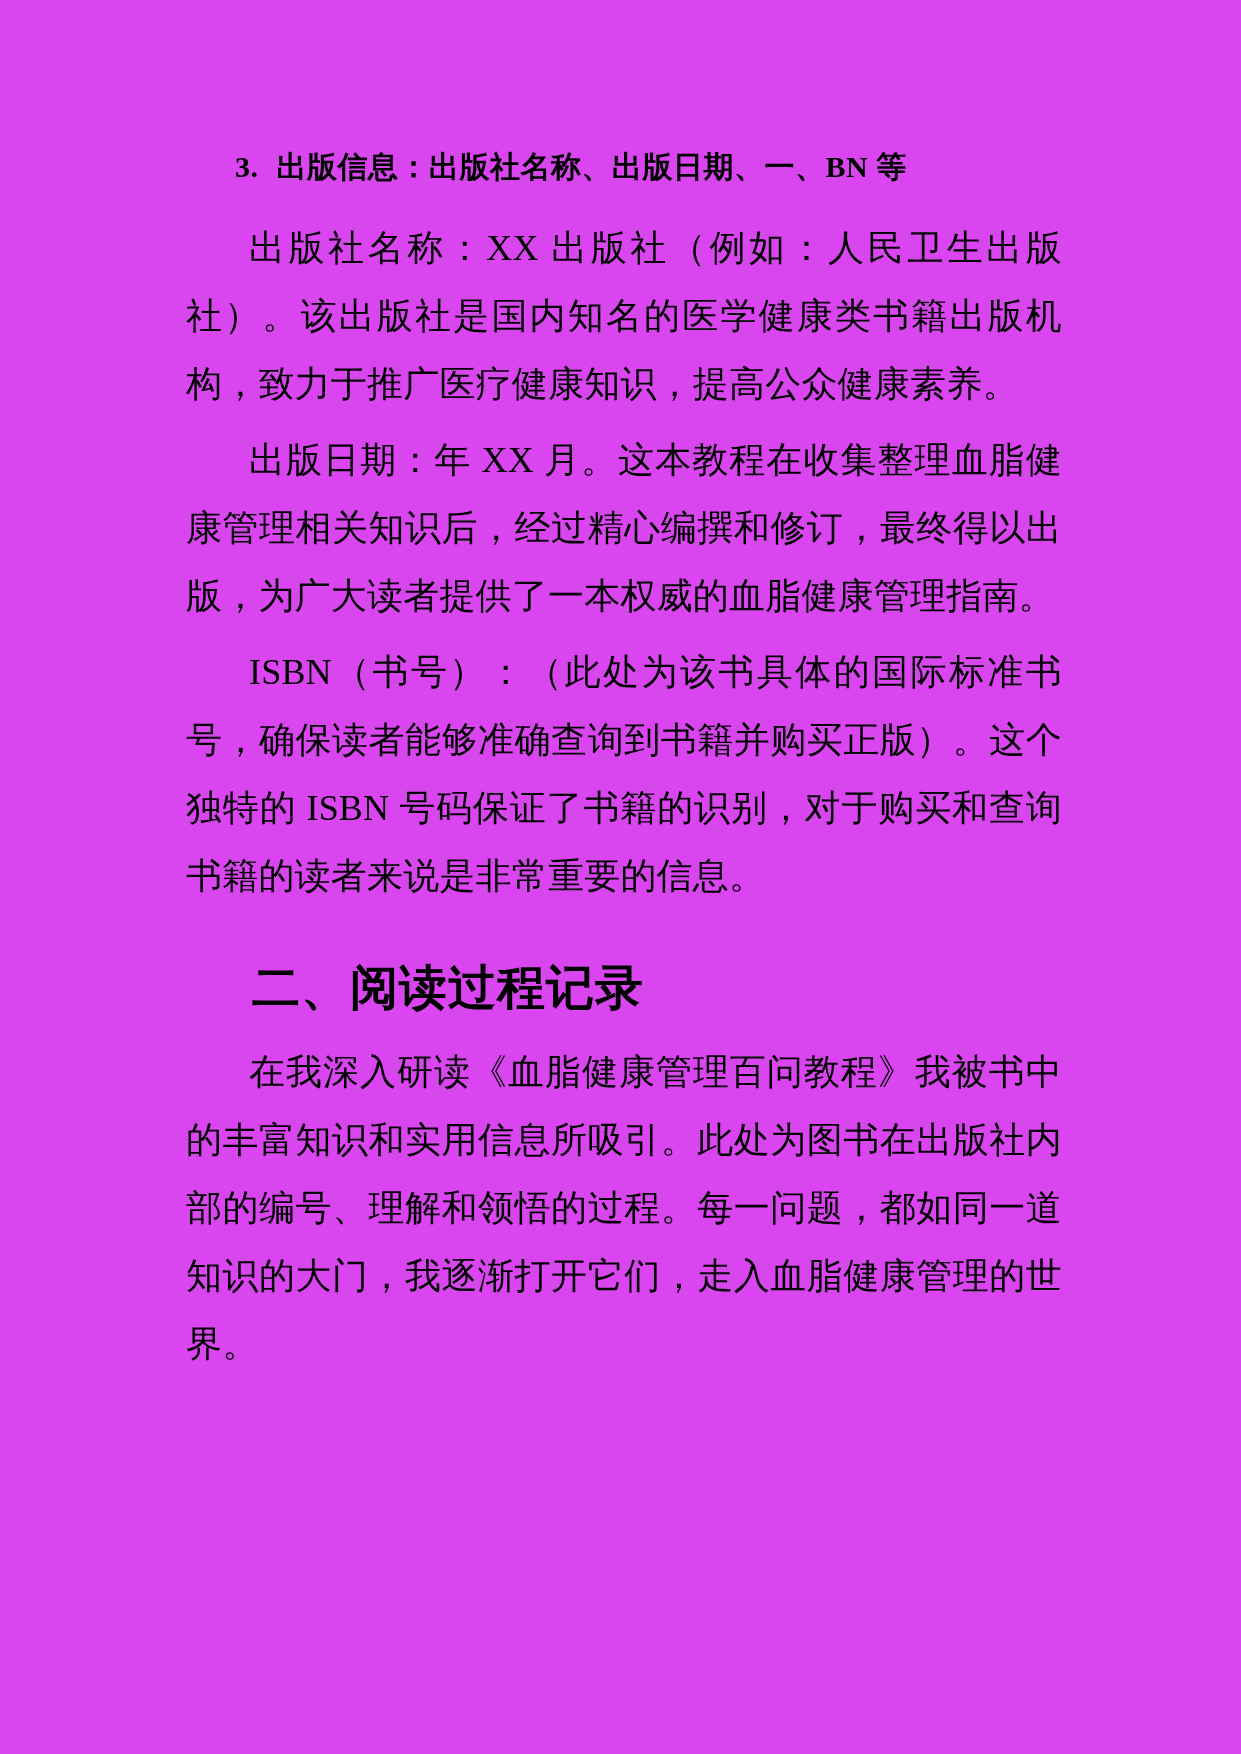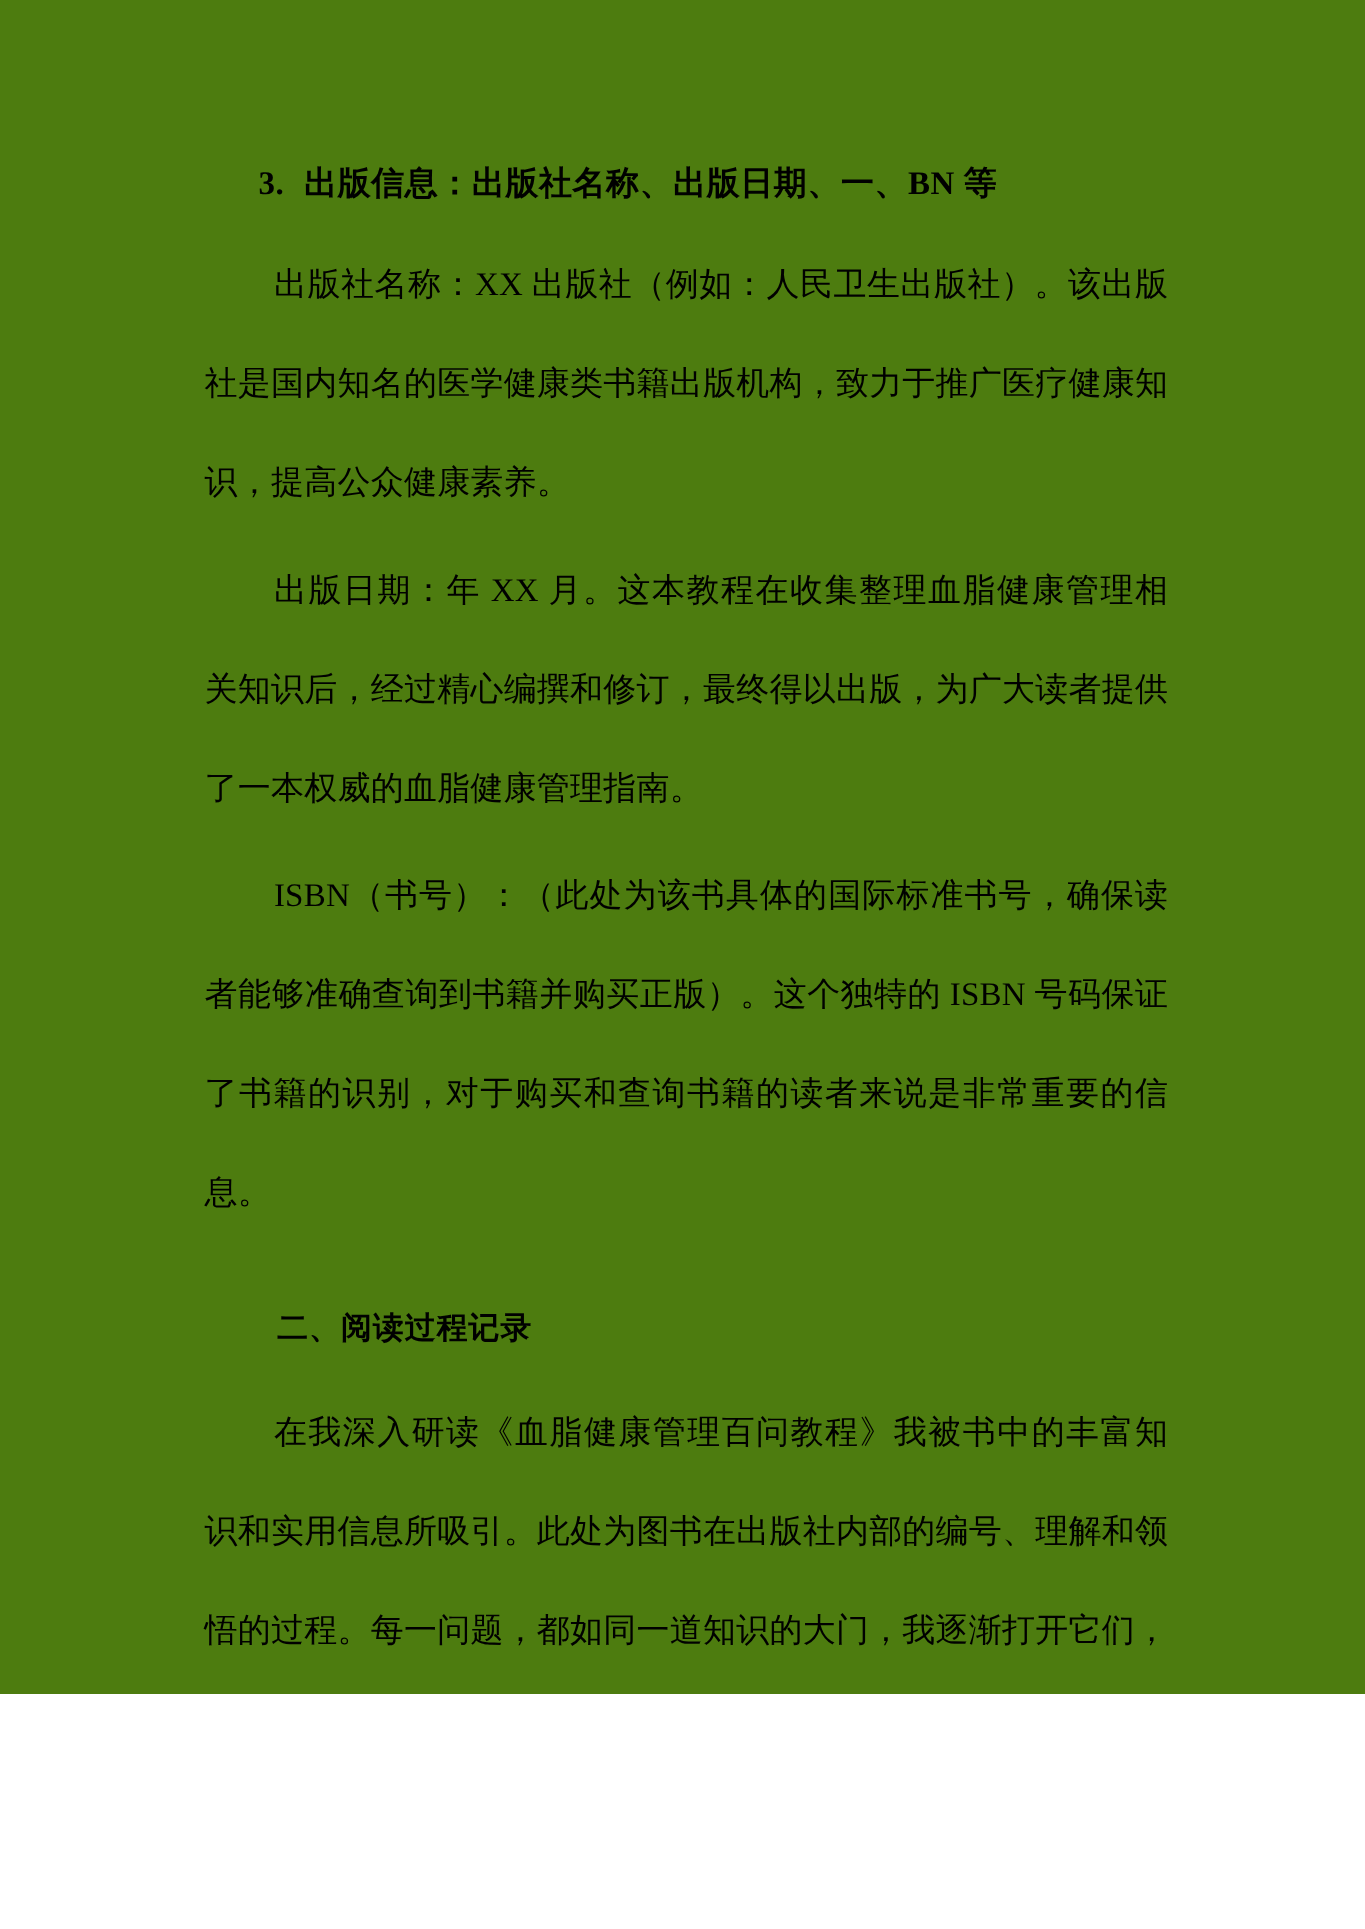--- a/index.html
+++ b/index.html
@@ -3,22 +3,22 @@
 <meta charset="utf-8">
 <style>
   html, body {
     margin: 0;
     padding: 0;
     background: #ffffff;
   }
   .page {
     position: relative;
     width: 1241px;
-    height: 1540px;
-    background: #4d7c0f;
+    height: 1754px;
+    background: #d946ef;
     color: #000000;
     font-family: "Liberation Serif", "DejaVu Serif", serif;
     overflow: hidden;
   }
   .content {
     position: absolute;
     left: 186px;
     top: 128px;
     width: 876px;
   }
@@ -29,29 +29,29 @@
     margin: 0;
     padding-left: 49px;
     white-space: nowrap;
     letter-spacing: 0.5px;
   }
   .heading-numbered .num {
     display: inline-block;
     margin-right: 18px;
   }
   .body-para {
-    font-size: 30px;
-    line-height: 90px;
+    font-size: 36px;
+    line-height: 68px;
     margin: 8px 0 0 0;
     text-align: justify;
     text-indent: 63px;
     letter-spacing: 0.2px;
   }
   .heading-major {
-    font-size: 28px;
+    font-size: 48px;
     font-weight: bold;
     line-height: 84px;
     margin: 36px 0 0 0;
     padding-left: 66px;
     white-space: nowrap;
     letter-spacing: 1px;
   }
 </style>
 </head>
 <body>

